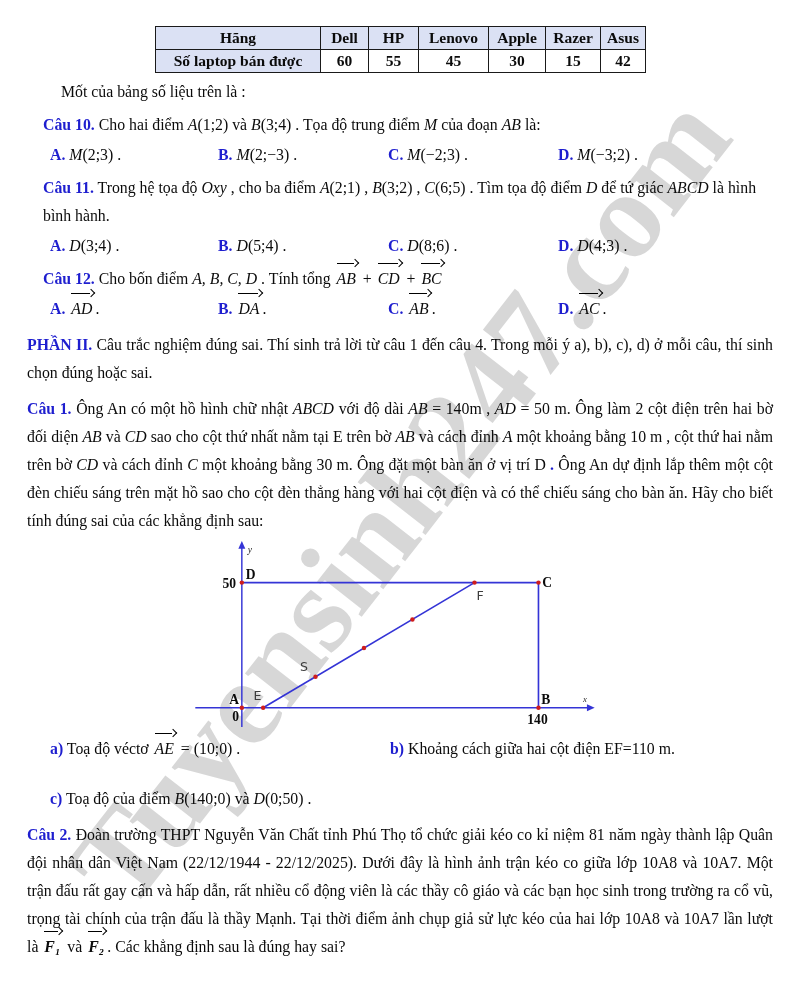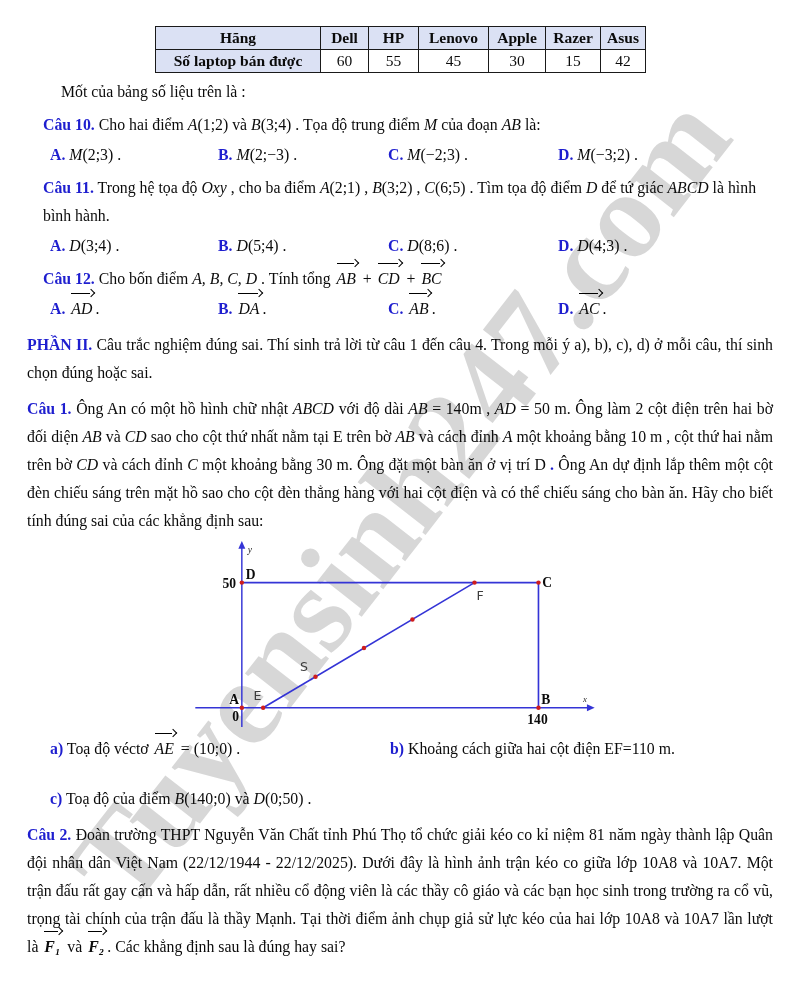--- a/index.html
+++ b/index.html
@@ -24,21 +24,21 @@
   .content{position:relative;z-index:1;padding:22px 27px 0 27px}
   
   .stat-table{
     border-collapse:collapse;margin:4px 0 0 128px;table-layout:fixed;
     font-weight:bold;font-size:15.5px;
   }
   .stat-table td{
     border:1.4px solid #1a1a1a;text-align:center;line-height:20px;padding:1px 2px;height:23px;
   }
   .stat-table td.hd{background:var(--table_header_bg)}
-  .stat-table td.num{font-weight:normal}
+  .stat-table td.num{font-weight:bold}
   .c0{width:165px}.c1{width:48px}.c2{width:50px}.c3{width:70px}.c4{width:57px}.c5{width:55px}.c6{width:45px}
   
   .stem{margin:5px 16px 0}
   .para{margin:8px 0 0;text-align:justify}
   .indent{padding-left:18px}
   .opts4{display:grid;grid-template-columns:168px 170px 170px 1fr;padding-left:23px;margin:2px 0 0}
   .opts2{display:grid;grid-template-columns:340px 1fr;row-gap:22px;padding-left:23px;margin:6px 0 0}
   
   .k-qn{color:var(--accent_blue);font-weight:bold}
   .k-b{font-weight:normal}

